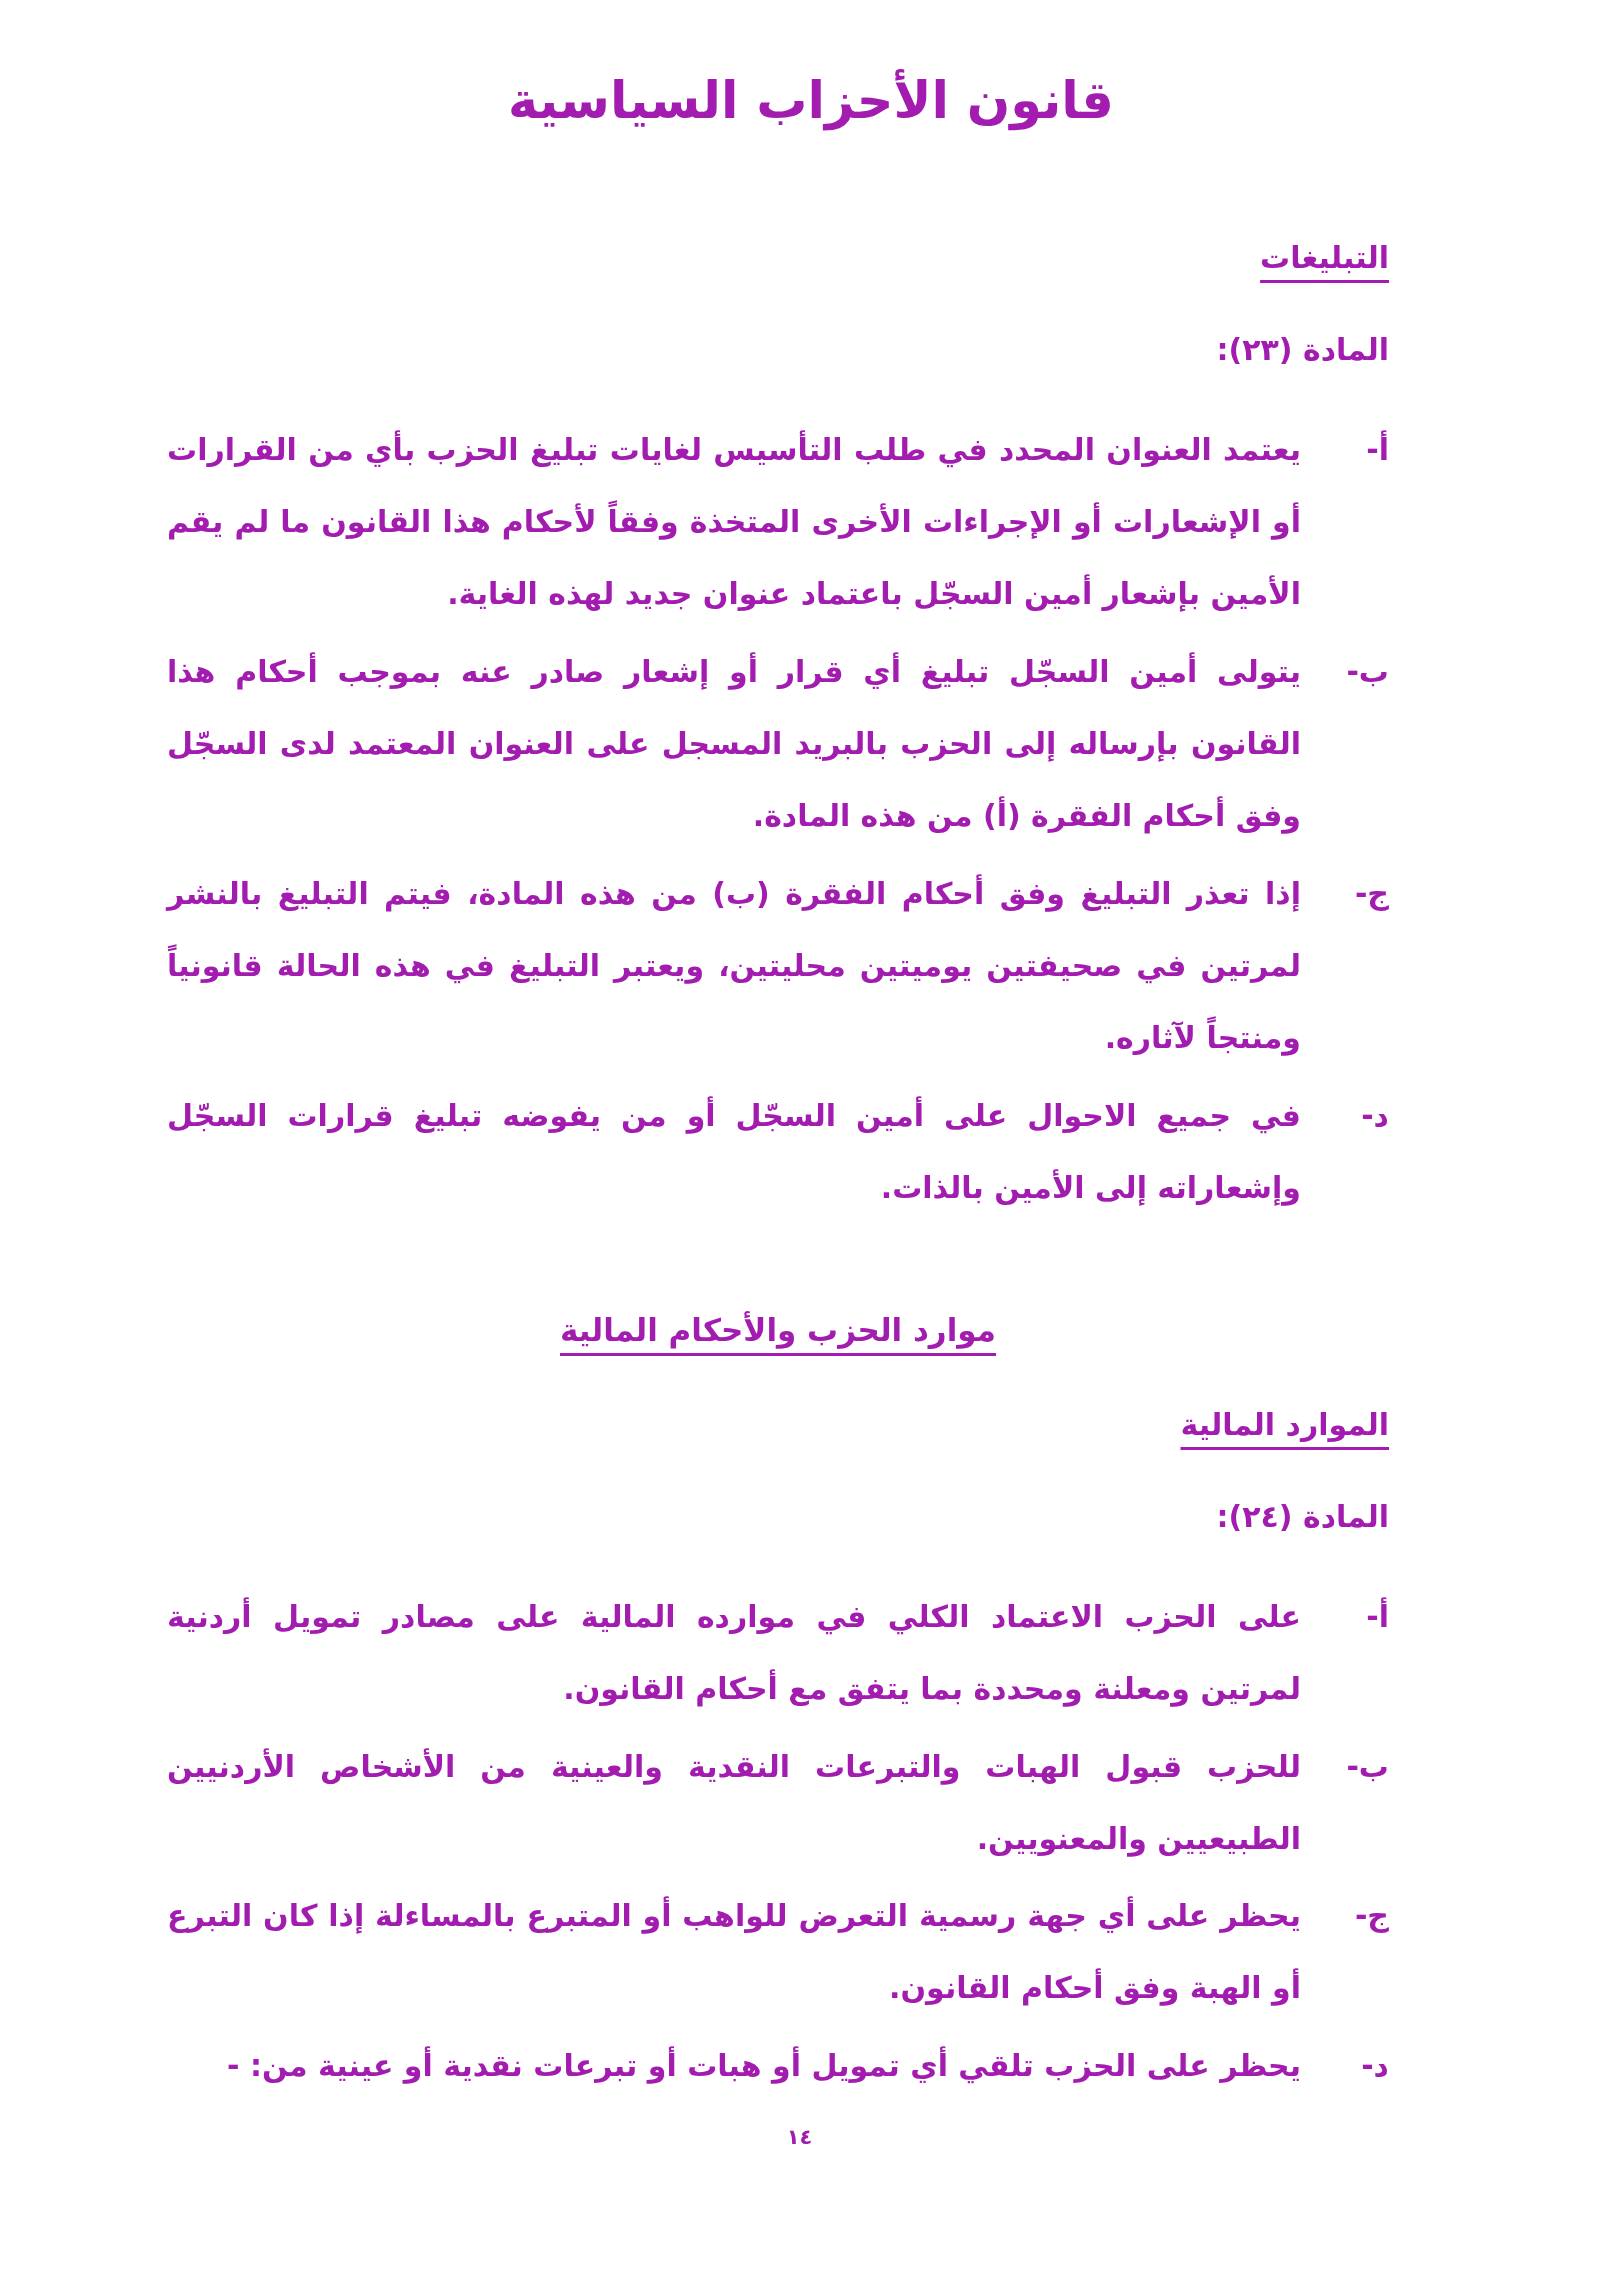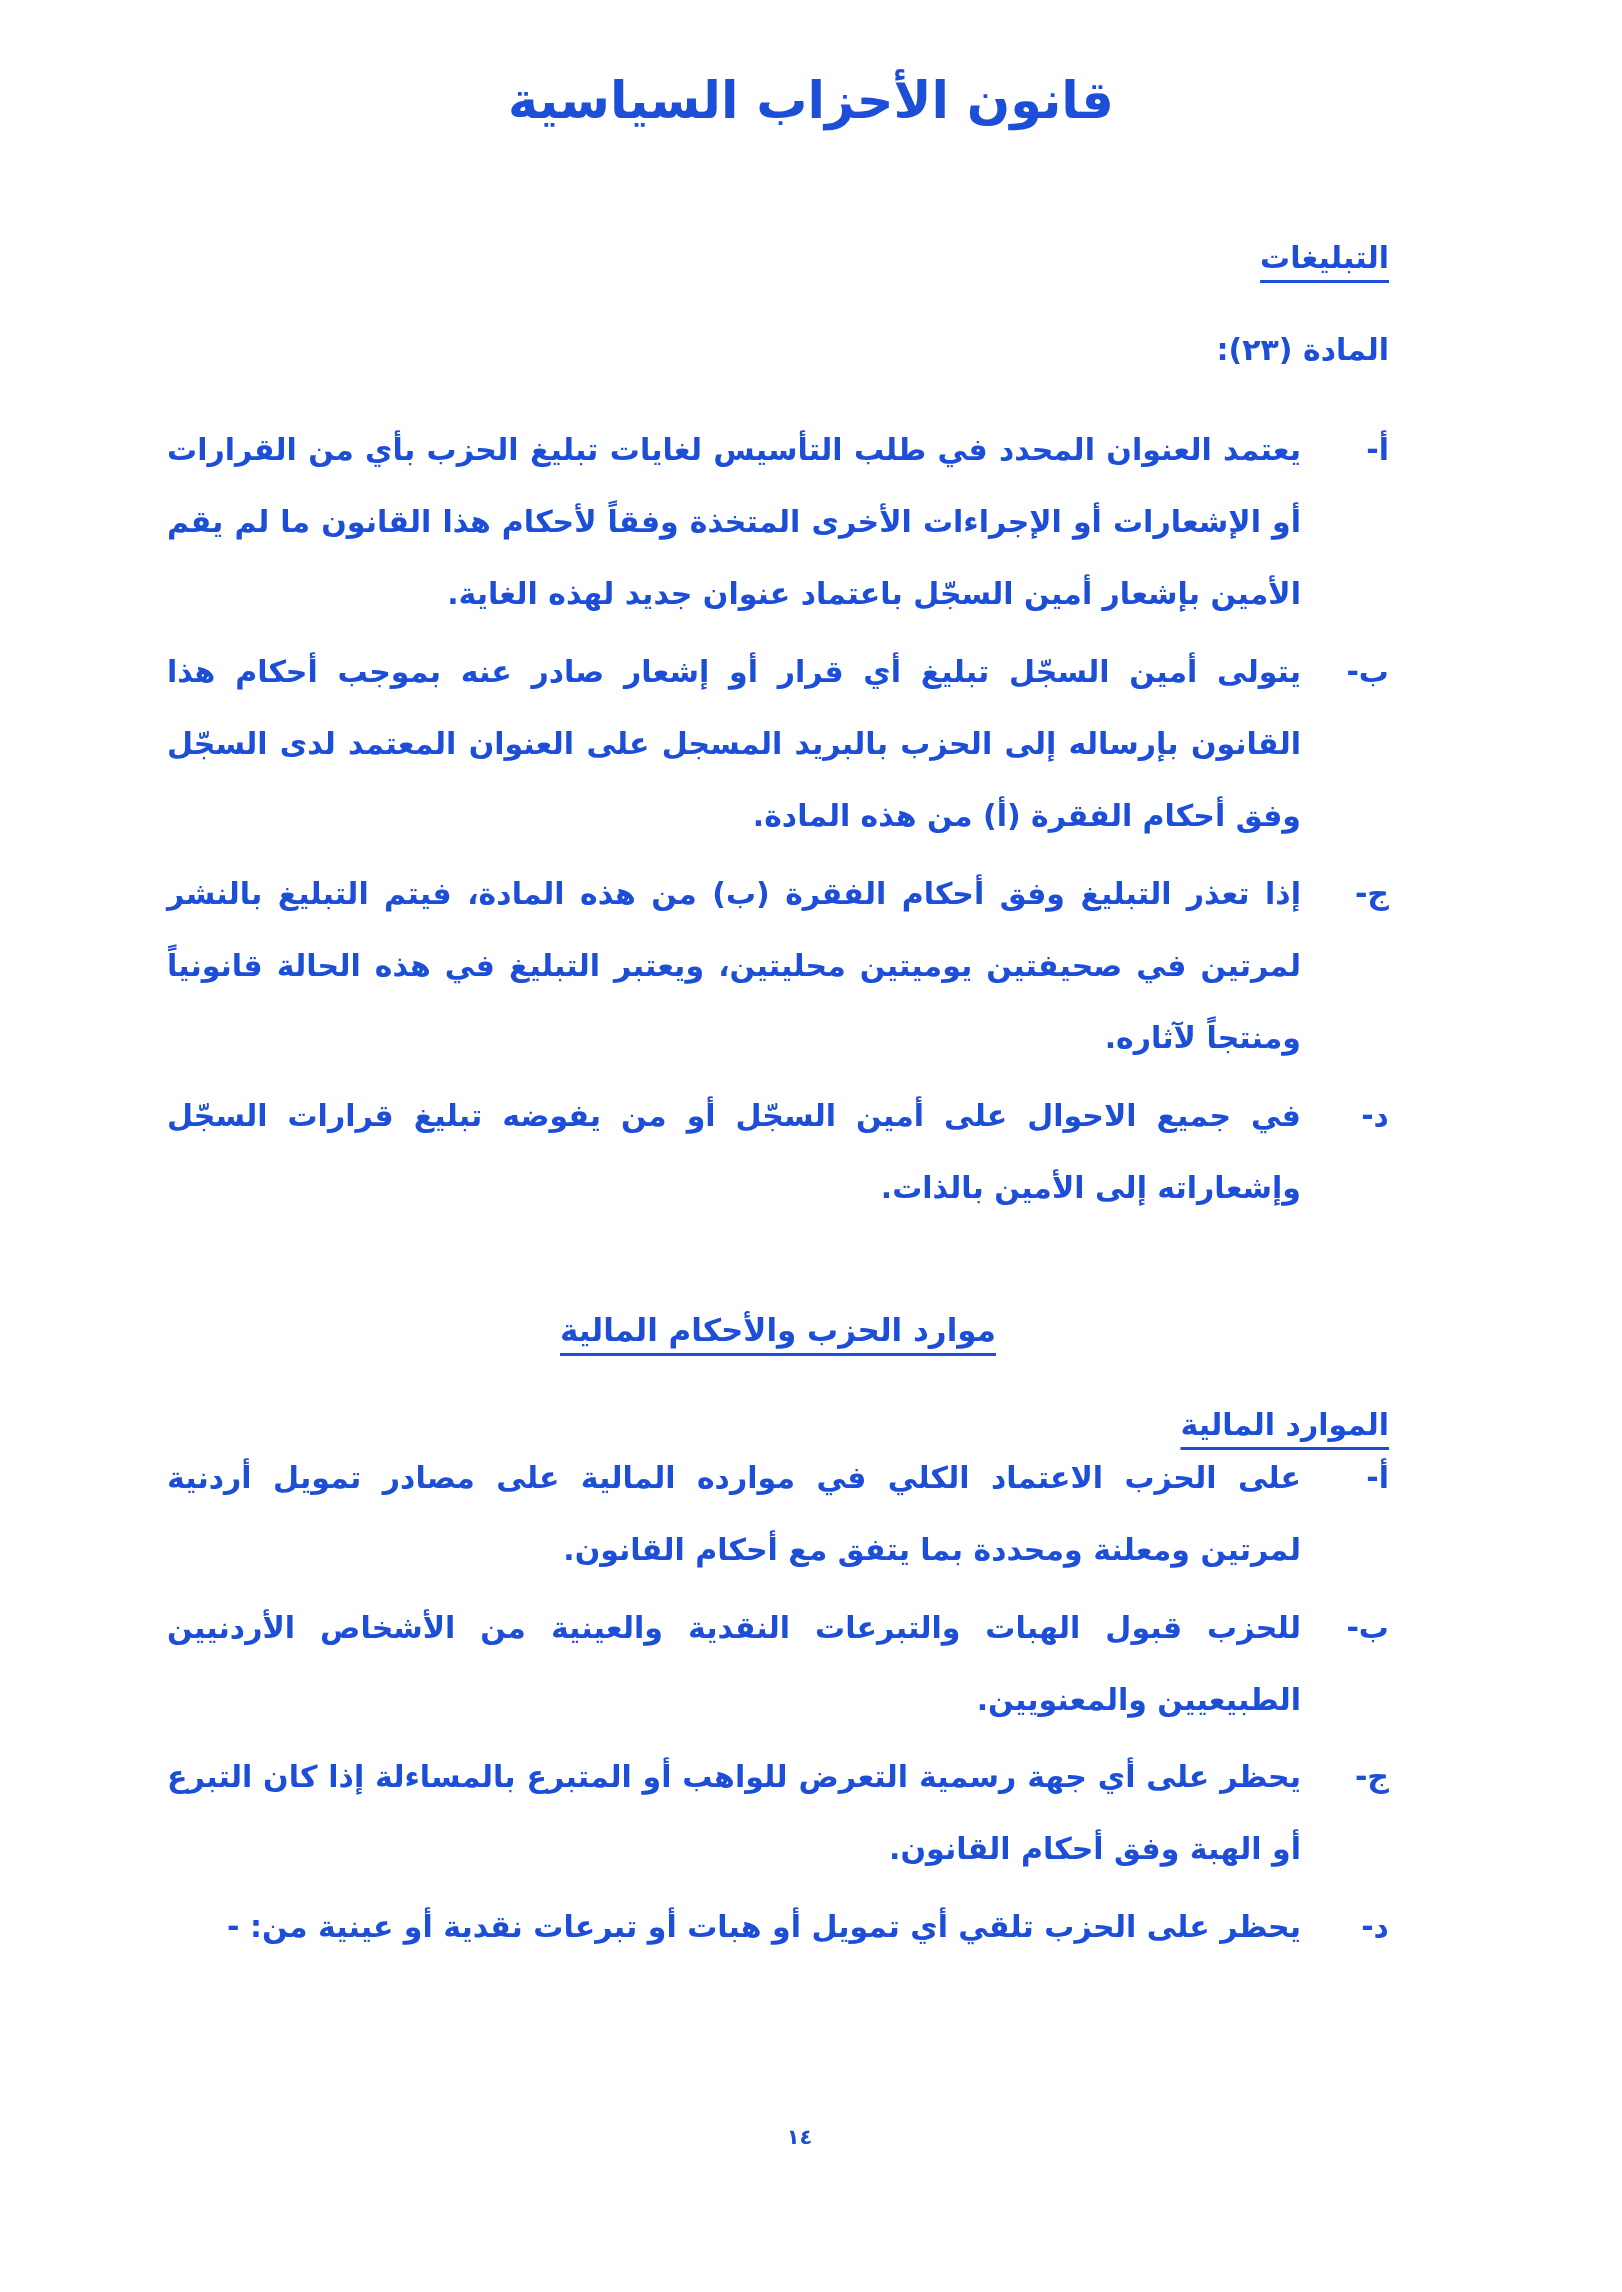--- a/index.html
+++ b/index.html
@@ -6,21 +6,21 @@
     margin: 0;
     padding: 0;
     background: #e8e8e8;
   }
   .page {
     position: relative;
     width: 1622px;
     height: 2293px;
     margin: 0 auto;
     background: #ffffff;
-    color: #1d4ed8;
+    color: #a21caf;
     direction: rtl;
     font-family: "DejaVu Sans", sans-serif;
     font-weight: bold;
     overflow: hidden;
   }
   .doc-title {
     text-align: center;
     font-size: 51px;
     margin-top: 71px;
     letter-spacing: 0;
@@ -110,20 +110,21 @@
 
     <div class="clause">
       <span class="marker">د-</span>
       <div class="ctext">في جميع الاحوال على أمين السجّل أو من يفوضه تبليغ قرارات السجّل وإشعاراته إلى الأمين بالذات.</div>
     </div>
 
     <h2 class="chapter-heading">موارد الحزب والأحكام المالية</h2>
 
     <h2 class="section-heading heading-financial">الموارد المالية</h2>
 
+    <div class="article-label">المادة (٢٤):</div>
 
     <div class="clause">
       <span class="marker">أ-</span>
       <div class="ctext">على الحزب الاعتماد الكلي في موارده المالية على مصادر تمويل أردنية لمرتين ومعلنة ومحددة بما يتفق مع أحكام القانون.</div>
     </div>
 
     <div class="clause">
       <span class="marker">ب-</span>
       <div class="ctext">للحزب قبول الهبات والتبرعات النقدية والعينية من الأشخاص الأردنيين الطبيعيين والمعنويين.</div>
     </div>

